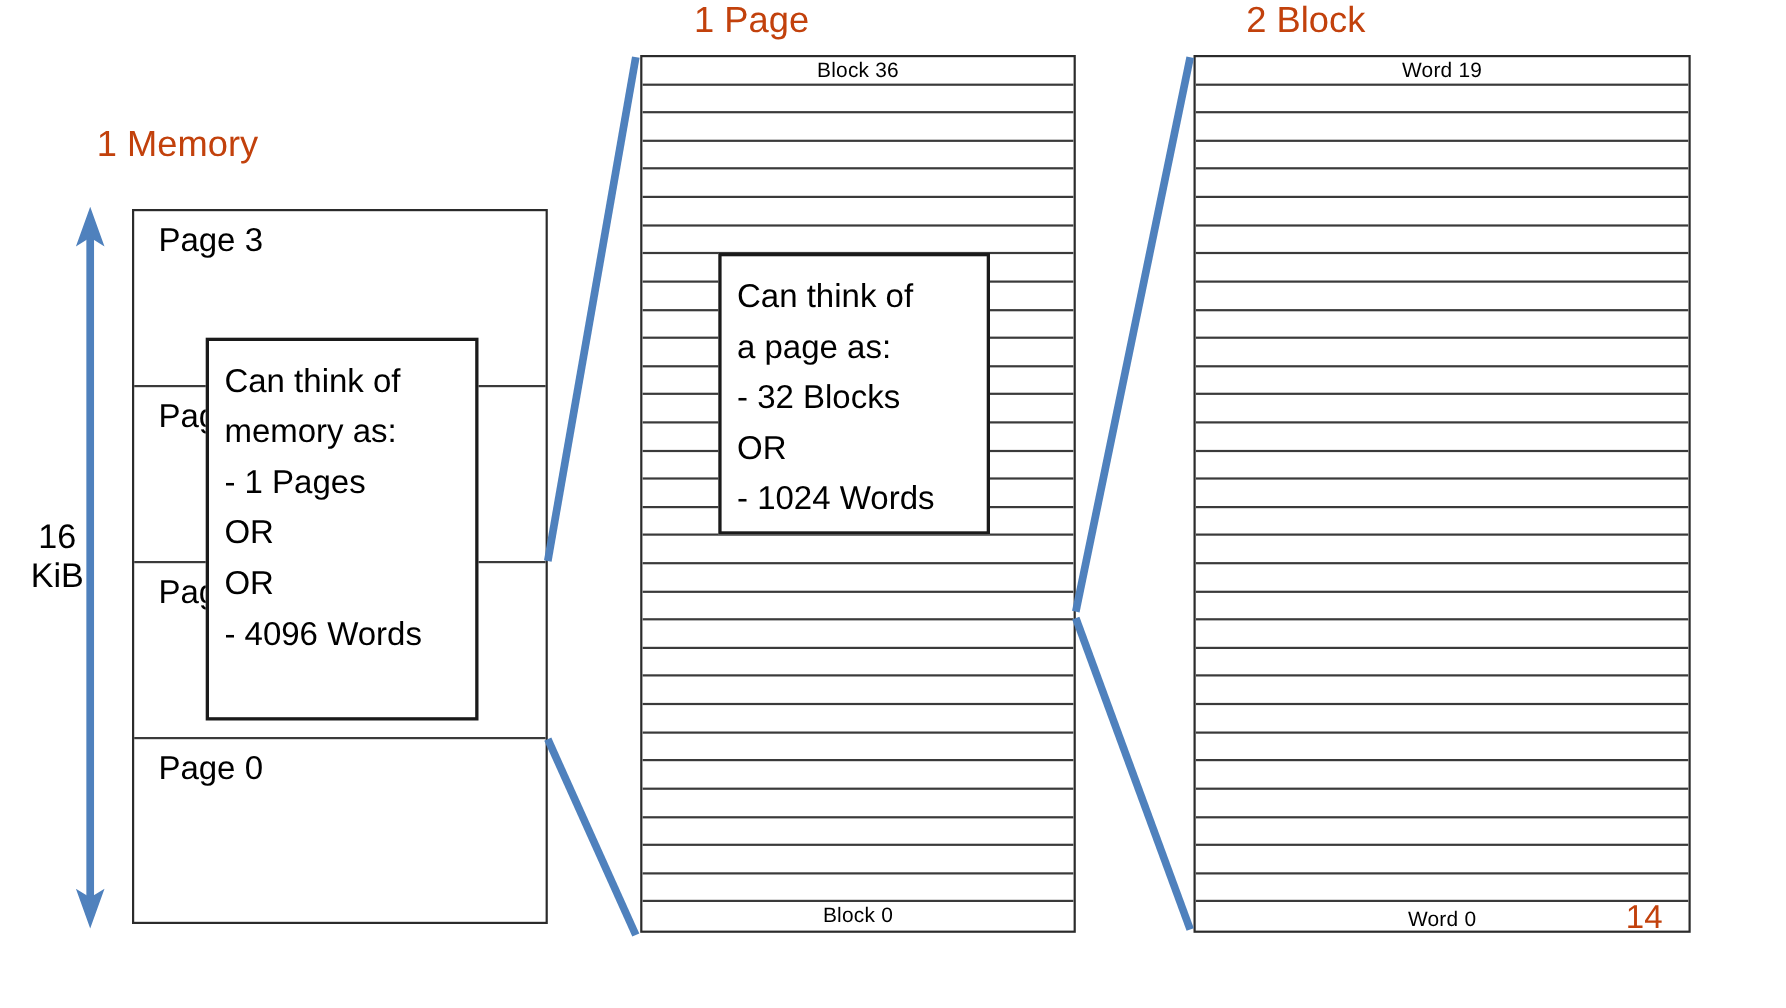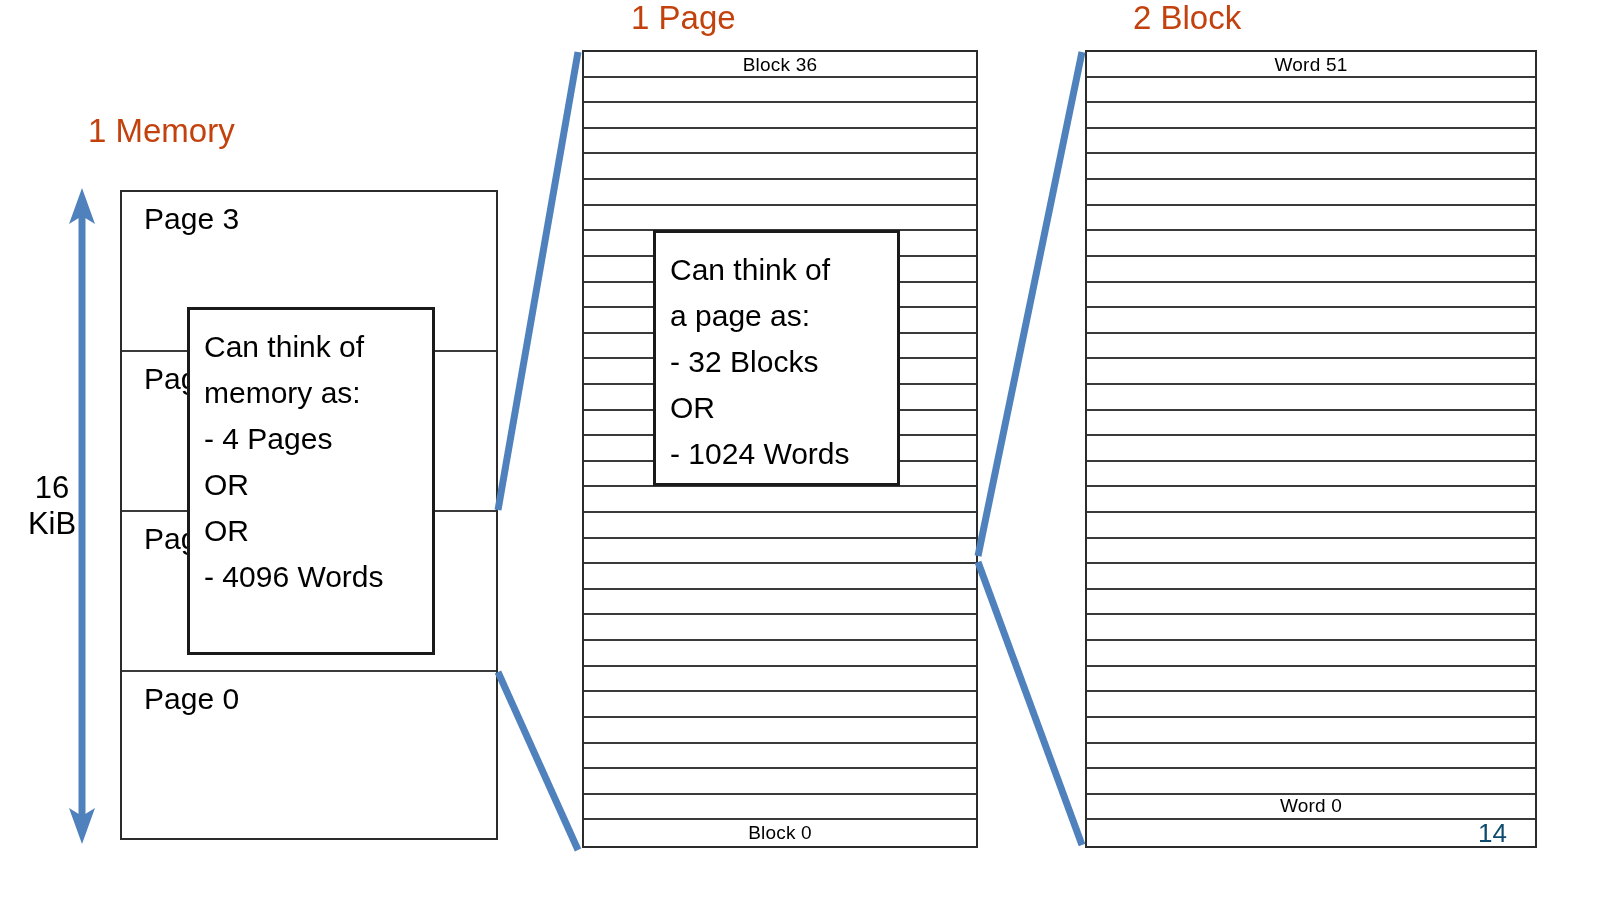--- a/index.html
+++ b/index.html
@@ -147,22 +147,22 @@
     height: 916px;
     z-index: 2;
     pointer-events: none;
   }
 
   
   #slide-number {
     position: absolute;
     left: 1478px;
     top: 818px;
-    font-size: 26px;
-    color: #0c4a6e;
+    font-size: 30px;
+    color: #c2410c;
     z-index: 7;
   }
 </style>
 </head>
 <body>
 
 <div class="stage">
 
   <svg id="connectors" viewBox="0 0 1624 916" xmlns="http://www.w3.org/2000/svg">
 
@@ -235,21 +235,21 @@
       <div class="stripe" style="top: 691.548px; height: 25.6129px;"></div>
       <div class="stripe" style="top: 717.161px; height: 25.6129px;"></div>
       <div class="stripe" style="top: 742.774px; height: 25.6129px;"></div>
       <div class="stripe last" style="top: 768.387px; height: 25.6129px;">
         <span class="stripe-label">Block 0</span>
       </div>
     </div>
 
   <div class="panel" id="block-panel">
       <div class="stripe" style="top: 0px; height: 25.6129px;">
-        <span class="stripe-label">Word 51</span>
+        <span class="stripe-label">Word 19</span>
       </div>
       <div class="stripe" style="top: 25.6129px; height: 25.6129px;"></div>
       <div class="stripe" style="top: 51.2258px; height: 25.6129px;"></div>
       <div class="stripe" style="top: 76.8387px; height: 25.6129px;"></div>
       <div class="stripe" style="top: 102.452px; height: 25.6129px;"></div>
       <div class="stripe" style="top: 128.065px; height: 25.6129px;"></div>
       <div class="stripe" style="top: 153.677px; height: 25.6129px;"></div>
       <div class="stripe" style="top: 179.29px; height: 25.6129px;"></div>
       <div class="stripe" style="top: 204.903px; height: 25.6129px;"></div>
       <div class="stripe" style="top: 230.516px; height: 25.6129px;"></div>
@@ -266,29 +266,29 @@
       <div class="stripe" style="top: 512.258px; height: 25.6129px;"></div>
       <div class="stripe" style="top: 537.871px; height: 25.6129px;"></div>
       <div class="stripe" style="top: 563.484px; height: 25.6129px;"></div>
       <div class="stripe" style="top: 589.097px; height: 25.6129px;"></div>
       <div class="stripe" style="top: 614.71px; height: 25.6129px;"></div>
       <div class="stripe" style="top: 640.323px; height: 25.6129px;"></div>
       <div class="stripe" style="top: 665.935px; height: 25.6129px;"></div>
       <div class="stripe" style="top: 691.548px; height: 25.6129px;"></div>
       <div class="stripe" style="top: 717.161px; height: 25.6129px;"></div>
       <div class="stripe" style="top: 742.774px; height: 25.6129px;"></div>
-      <div class="stripe last" style="top: 741px; height: 41px;">
+      <div class="stripe last" style="top: 772px; height: 41px;">
         <span class="stripe-label">Word 0</span>
       </div>
     </div>
 
   <div class="callout" id="callout-memory">
       <div class="line">Can think of</div>
       <div class="line">memory as:</div>
-      <div class="line">- 4 Pages</div>
+      <div class="line">- 1 Pages</div>
       <div class="line">OR</div>
       <div class="line">OR</div>
       <div class="line">- 4096 Words</div>
     </div>
 
   <div class="callout" id="callout-page">
       <div class="line">Can think of</div>
       <div class="line">a page as:</div>
       <div class="line">- 32 Blocks</div>
       <div class="line">OR</div>

